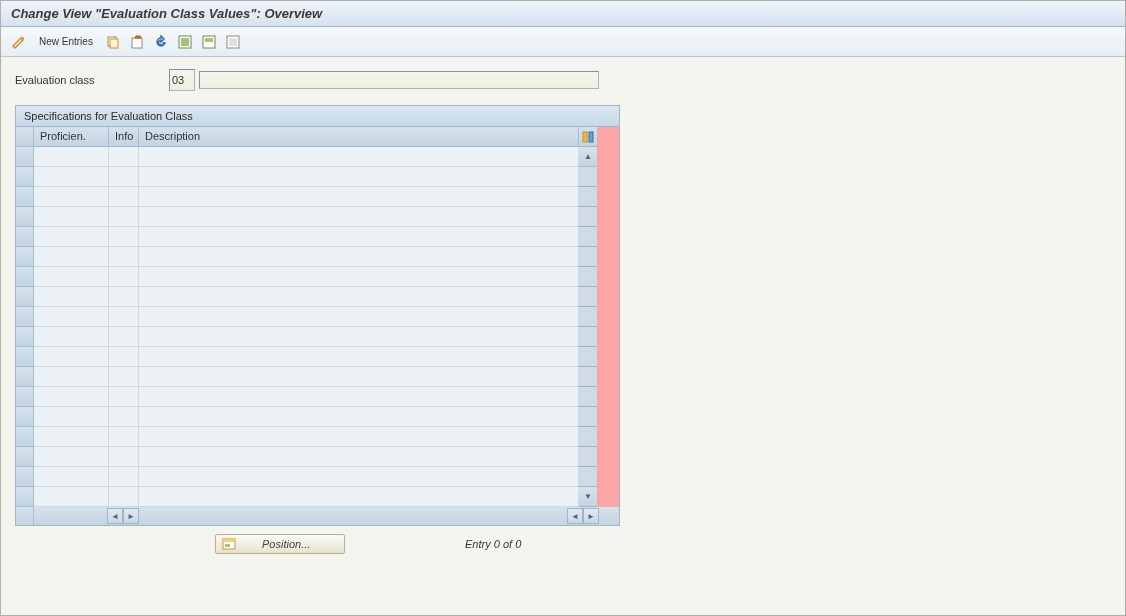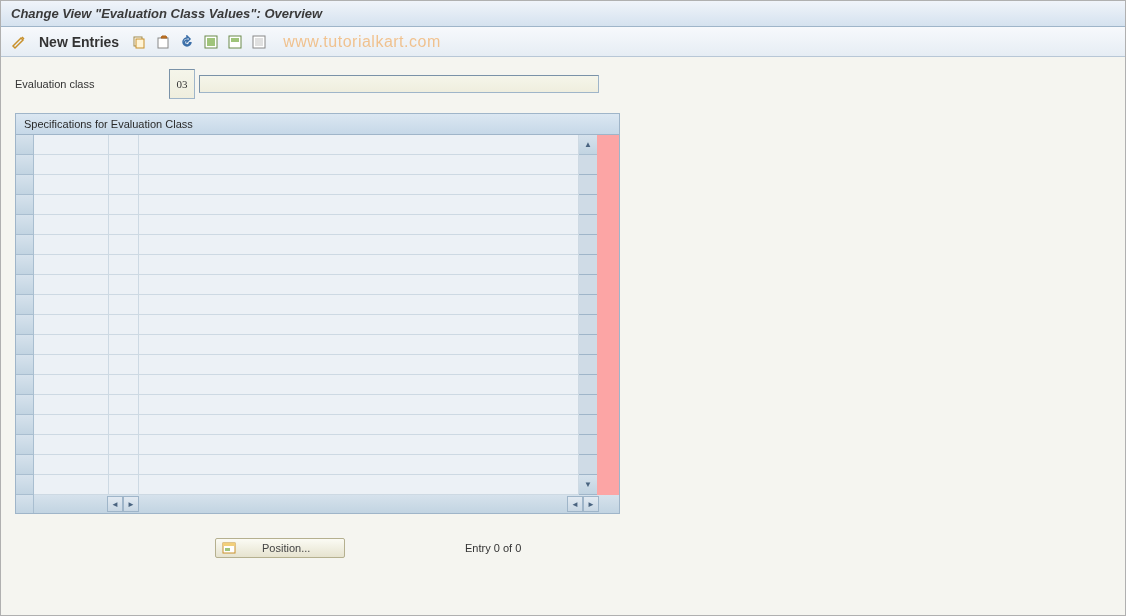--- a/index.html
+++ b/index.html
@@ -36,22 +36,21 @@
       align-items: center;
       gap: 4px;
     }
     .toolbar svg { display: block; }
     .toolbar-text-btn {
       display: inline-flex;
       align-items: center;
       padding: 2px 6px;
       cursor: pointer;
       color: #333;
-      font-size: 14px;
-      font-weight: bold;
+      font-size: 10px;
     }
     .toolbar-icon-btn {
       display: inline-flex;
       align-items: center;
       justify-content: center;
       width: 20px;
       height: 20px;
       cursor: pointer;
       border: 1px solid transparent;
     }
@@ -71,30 +70,28 @@
       align-items: center;
       margin-bottom: 14px;
       gap: 4px;
     }
     .field-label {
       width: 150px;
       color: #333;
     }
     .field-input-small {
       width: 26px;
-      height: 30px;
+      height: 22px;
       border: 1px solid #9fb5c9;
       border-top-color: #7a92a8;
       border-left-color: #7a92a8;
       background: linear-gradient(to bottom, #f5f5ea 0%, #efeede 100%);
-      text-align: center;
       font-size: 11px;
       color: #333;
       padding: 0 2px;
-      font-family: Liberation Serif, serif;
     }
     .field-input-long {
       width: 400px;
       height: 18px;
       border: 1px solid #9fb5c9;
       border-top-color: #7a92a8;
       border-left-color: #7a92a8;
       background: linear-gradient(to bottom, #f5f5ea 0%, #efeede 100%);
       font-size: 11px;
       padding: 0 4px;
@@ -172,23 +169,24 @@
       background: linear-gradient(to bottom, #e2eaf2 0%, #c8d7e4 100%);
       border: 1px solid #9fb5c9;
       display: flex;
       align-items: center;
       justify-content: center;
       cursor: pointer;
     }
     .footer-row {
       display: flex;
       align-items: center;
-      margin-top: 24px;
+      margin-top: 8px;
       padding-left: 200px;
       gap: 120px;
+      font-style: italic;
     }
     .position-btn {
       display: inline-flex;
       align-items: center;
       background: linear-gradient(to bottom, #fbfbf4 0%, #e6e3cf 100%);
       border: 1px solid #b5b08f;
       border-radius: 2px;
       height: 20px;
       width: 130px;
       padding: 0 6px;
@@ -243,35 +241,46 @@
         <rect x="1" y="1" width="12" height="12" fill="#fff" stroke="#6a8a4a"></rect>
         <rect x="3" y="3" width="8" height="4" fill="#9fc47a"></rect>
       </svg>
   </span>
   <span class="toolbar-icon-btn">
     <svg width="14" height="14">
         <rect x="1" y="1" width="12" height="12" fill="#fff" stroke="#888"></rect>
         <rect x="3" y="3" width="8" height="8" fill="#e0e0e0"></rect>
       </svg>
   </span>
-  <span class="watermark">www.tutorialkart.com</span>
 </div>
 
 <div class="content">
 
   <div class="field-row">
     <span class="field-label">Evaluation class</span>
     <input class="field-input-small" readonly="" value="03" style="">
     <input class="field-input-long" readonly="" value="" style="">
   </div>
 
   <div class="table-panel">
     <div class="table-panel-title">Specifications for Evaluation Class</div>
     <div class="table-wrapper">
       <div class="table-body">
+        <div class="table-header-row">
+          <div class="sel-col corner"></div>
+          <div class="th col-prof">Proficien.</div>
+          <div class="th col-info">Info</div>
+          <div class="th col-desc">Description</div>
+          <div class="config-col">
+            <svg width="12" height="12">
+                <rect x="1" y="1" width="4" height="10" fill="#f2b84a" stroke="#c8902a"></rect>
+                <rect x="7" y="1" width="4" height="10" fill="#6aa0d8" stroke="#3a6ea8"></rect>
+              </svg>
+          </div>
+        </div>
         <div id="rows-container">
             <div class="table-row">
               <div class="sel-col"></div>
               <div class="td col-prof"></div>
               <div class="td col-info"></div>
               <div class="td col-desc"></div>
               <div class="config-col" style="border-bottom:1px solid #a9bed0;">
                 <span class="tri">▲</span>
               </div>
             </div>

